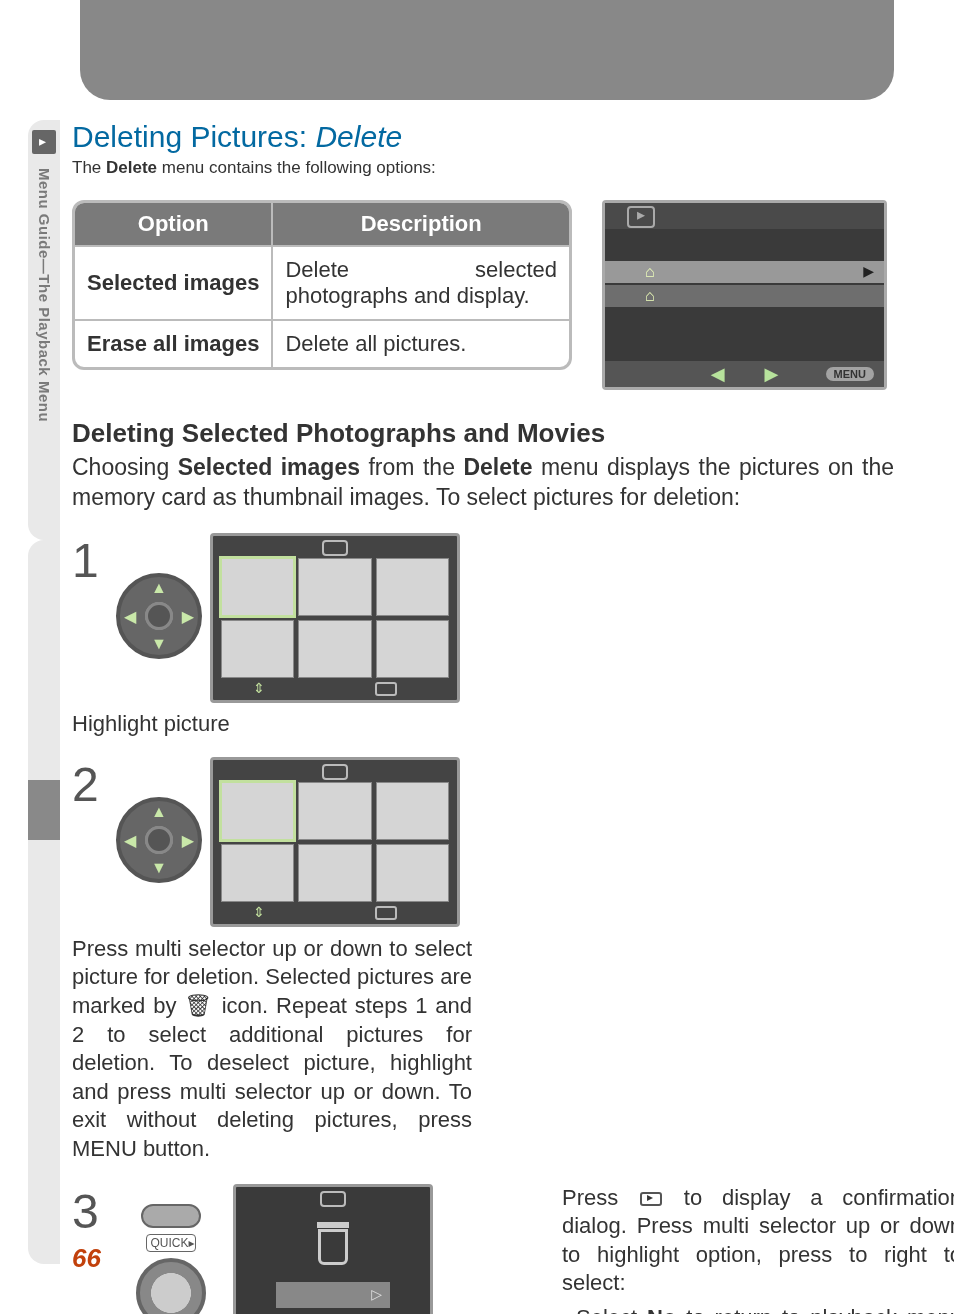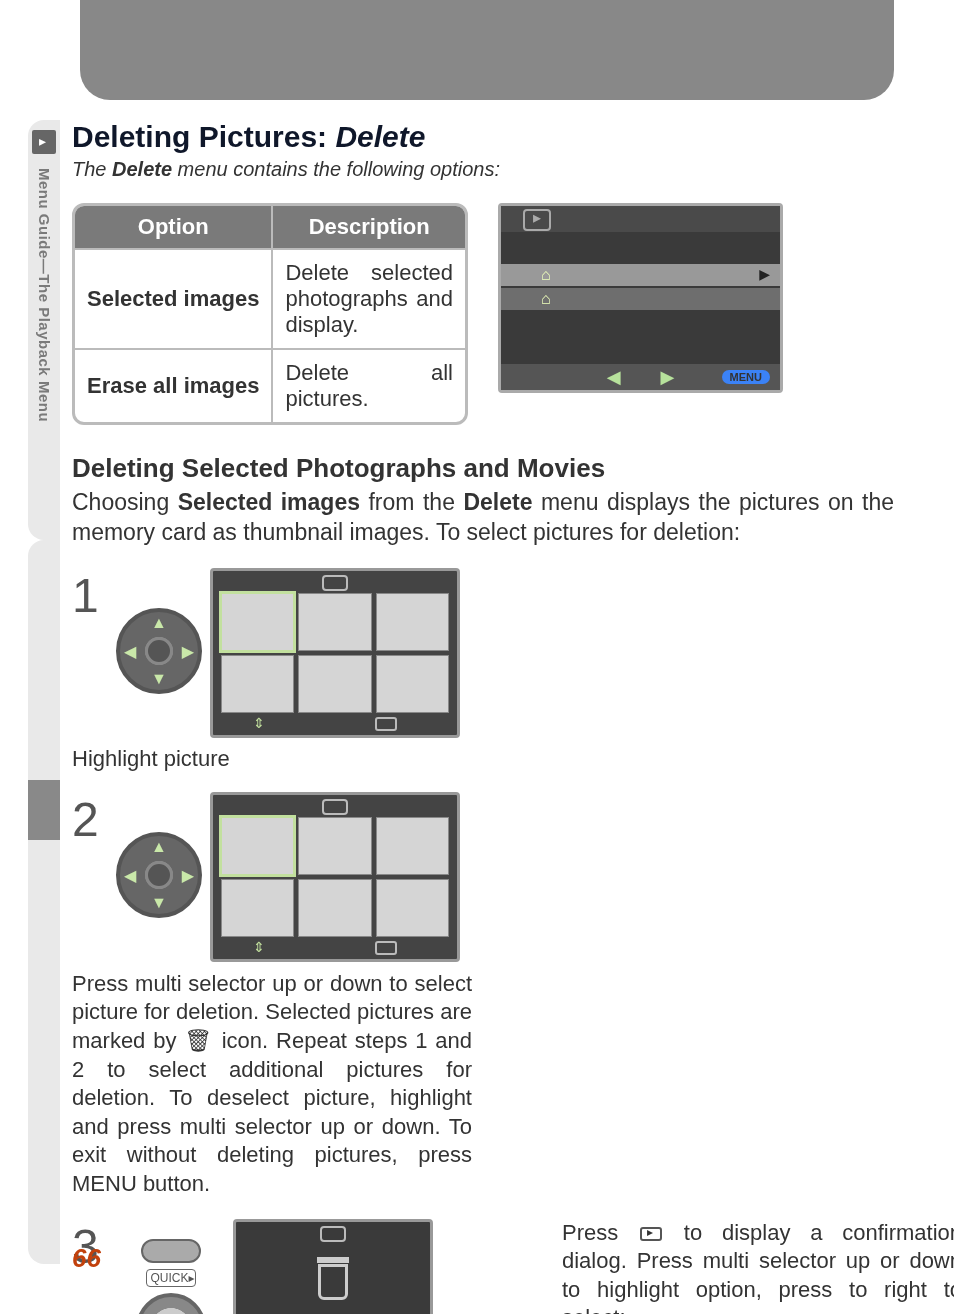--- a/index.html
+++ b/index.html
@@ -75,40 +75,39 @@
     background: #898989;
   }
   .content {
     position: absolute;
     left: 72px;
     top: 120px;
     right: 60px;
   }
   h1.title {
     font-size: 30px;
-    font-weight: bold;
-    color: #0f172a;
+    font-weight: normal;
+    color: #0369a1;
   }
   h1.title em { font-style: italic; }
   .intro {
-    font-size: 20px;
+    font-size: 17px;
     margin-top: 4px;
-    font-style: italic;
   }
   .intro b { font-weight: bold; }
   .columns {
     display: flex;
     gap: 30px;
     margin-top: 22px;
     align-items: flex-start;
   }
   table.opts {
     border-collapse: separate;
     border-spacing: 0;
-    width: 396px;
+    width: 500px;
     font-size: 22px;
     border: 3px solid #bbb;
     border-radius: 12px;
     overflow: hidden;
   }
   table.opts th {
     background: #7a7a7a;
     color: #fff;
     font-weight: bold;
     padding: 8px 10px;
@@ -181,21 +180,21 @@
     display: flex;
     align-items: center;
     justify-content: center;
     gap: 40px;
   }
   .menu-screen .bot .arL { color: #b7e29c; font-size: 18px; }
   .menu-screen .bot .arR { color: #b7e29c; font-size: 18px; }
   .menu-screen .bot .mlabel {
     position: absolute;
     right: 10px;
-    background: #3b82f6;
+    background: #a3a3a3;
     color: #333;
     font-size: 11px;
     padding: 1px 8px;
     border-radius: 10px;
     font-weight: bold;
   }
   h2.sub {
     font-size: 26px;
     font-weight: bold;
     margin-top: 28px;

